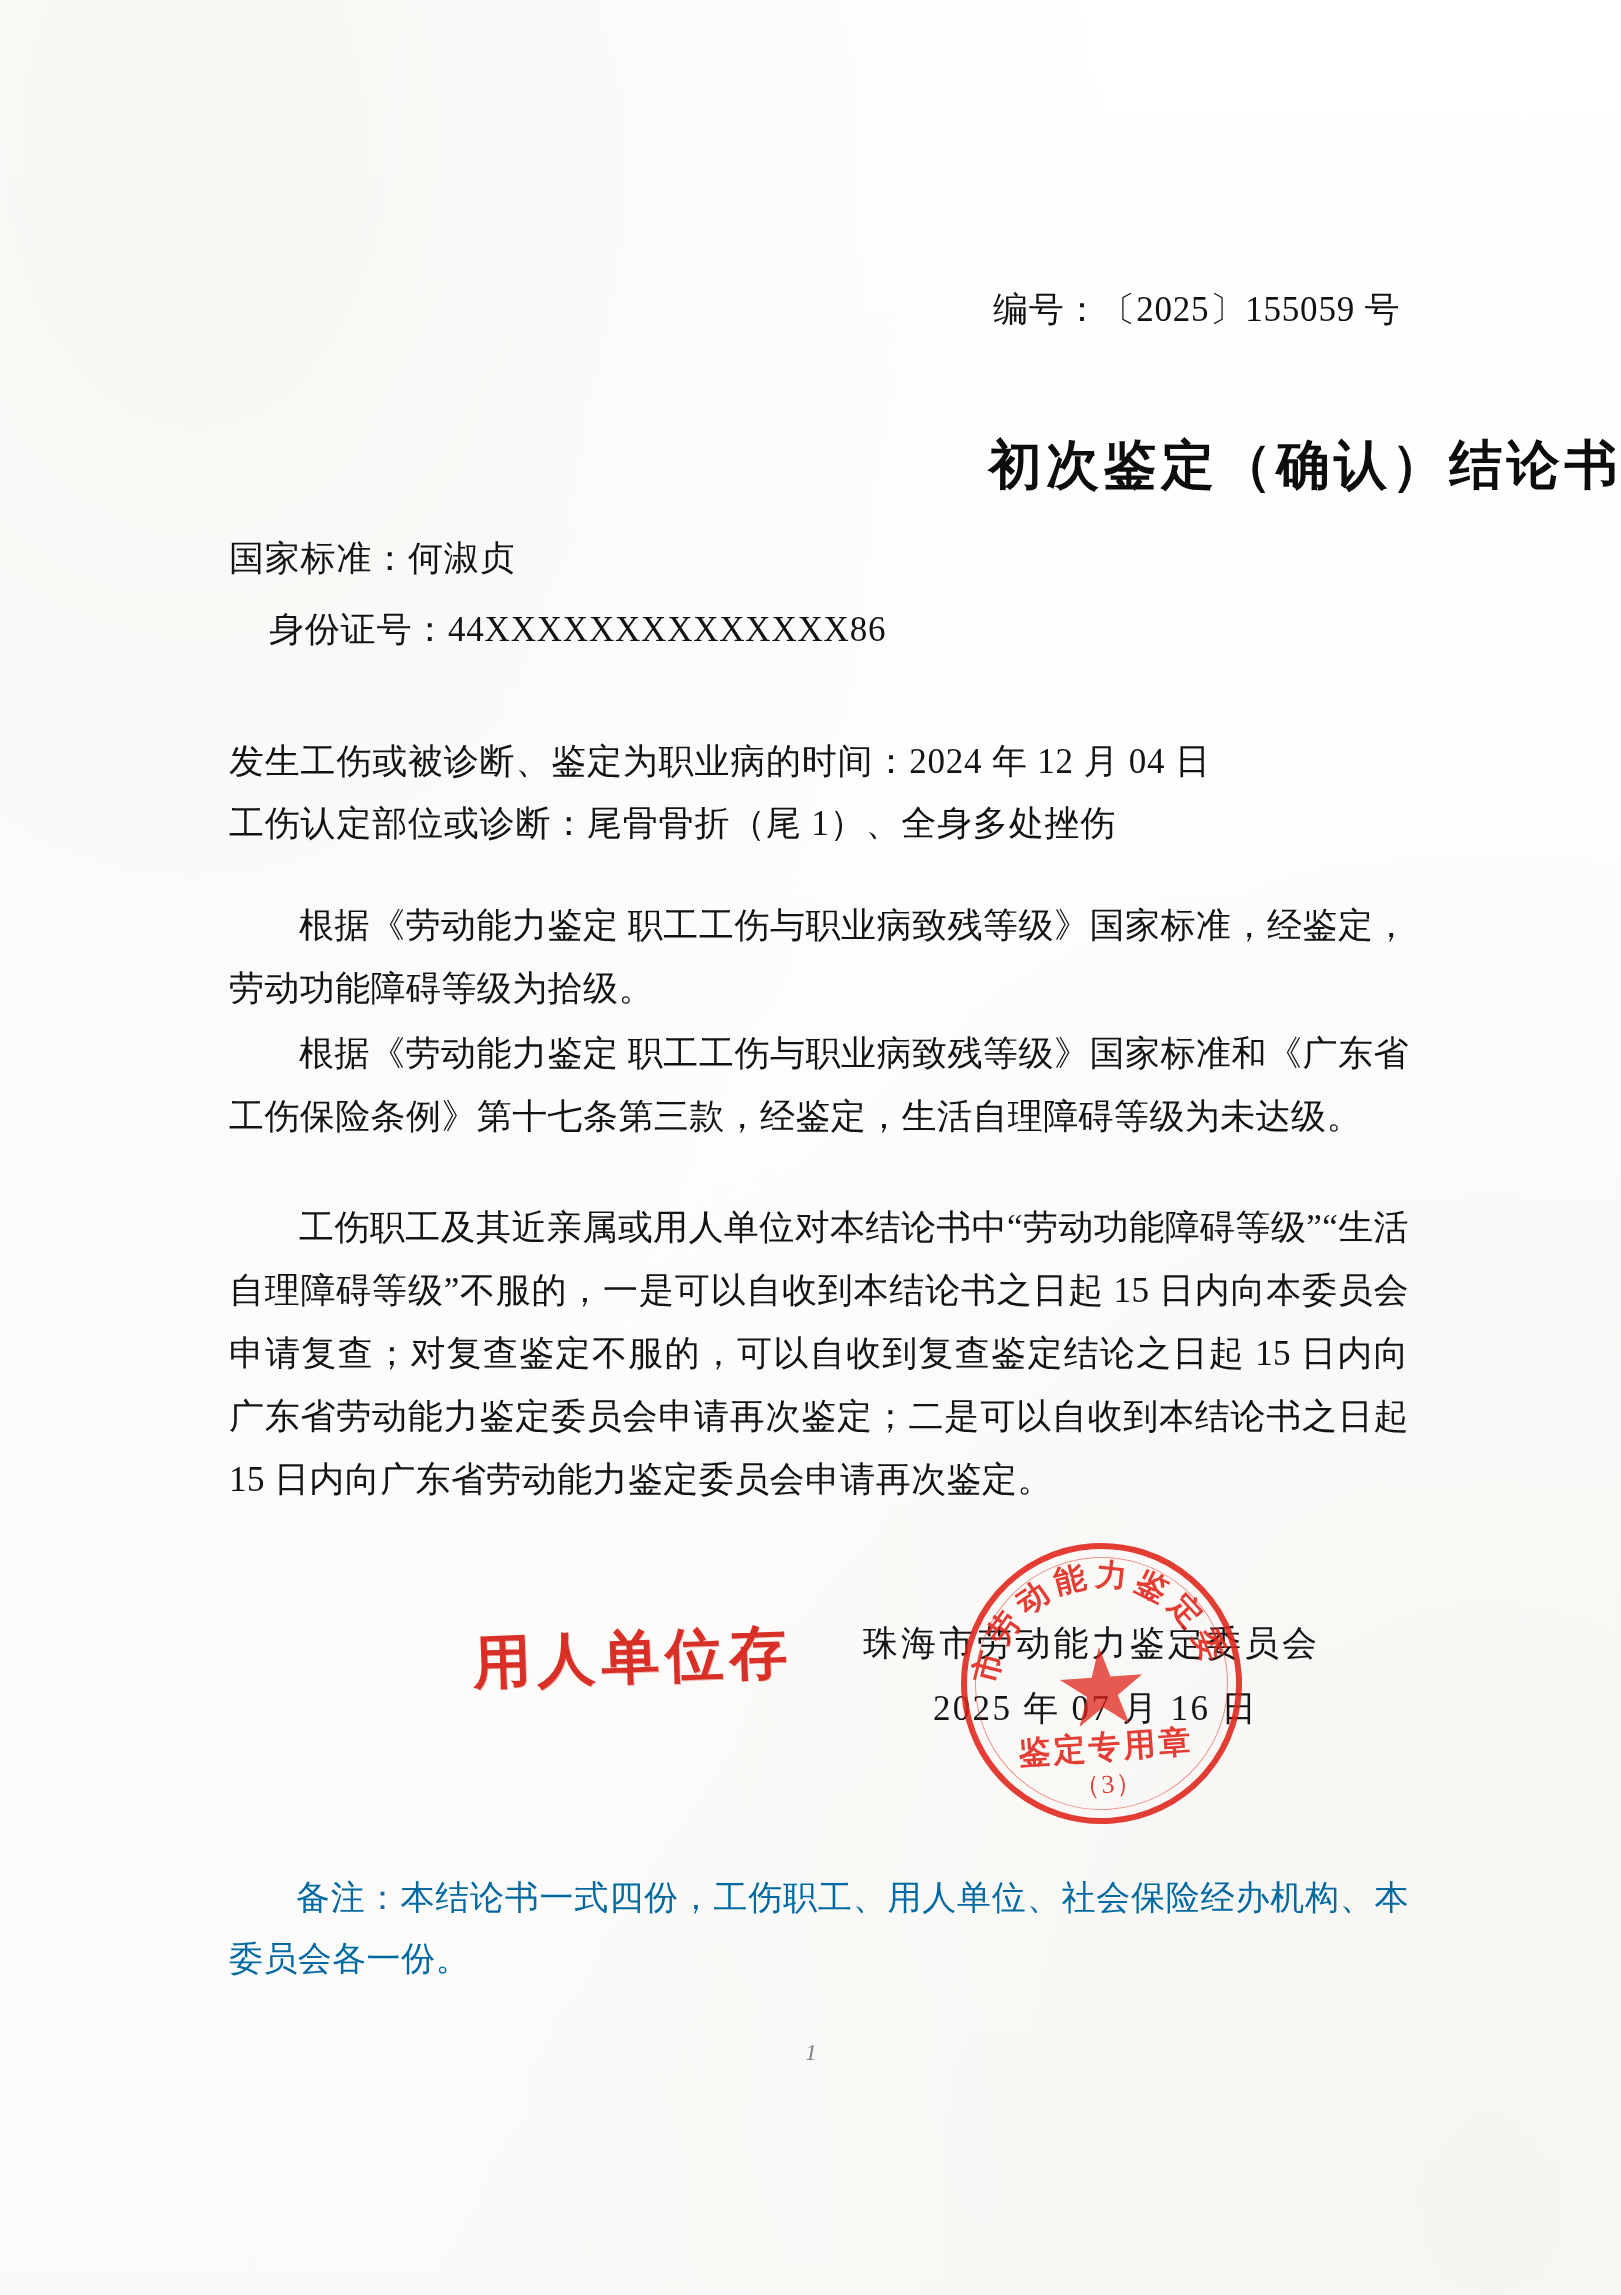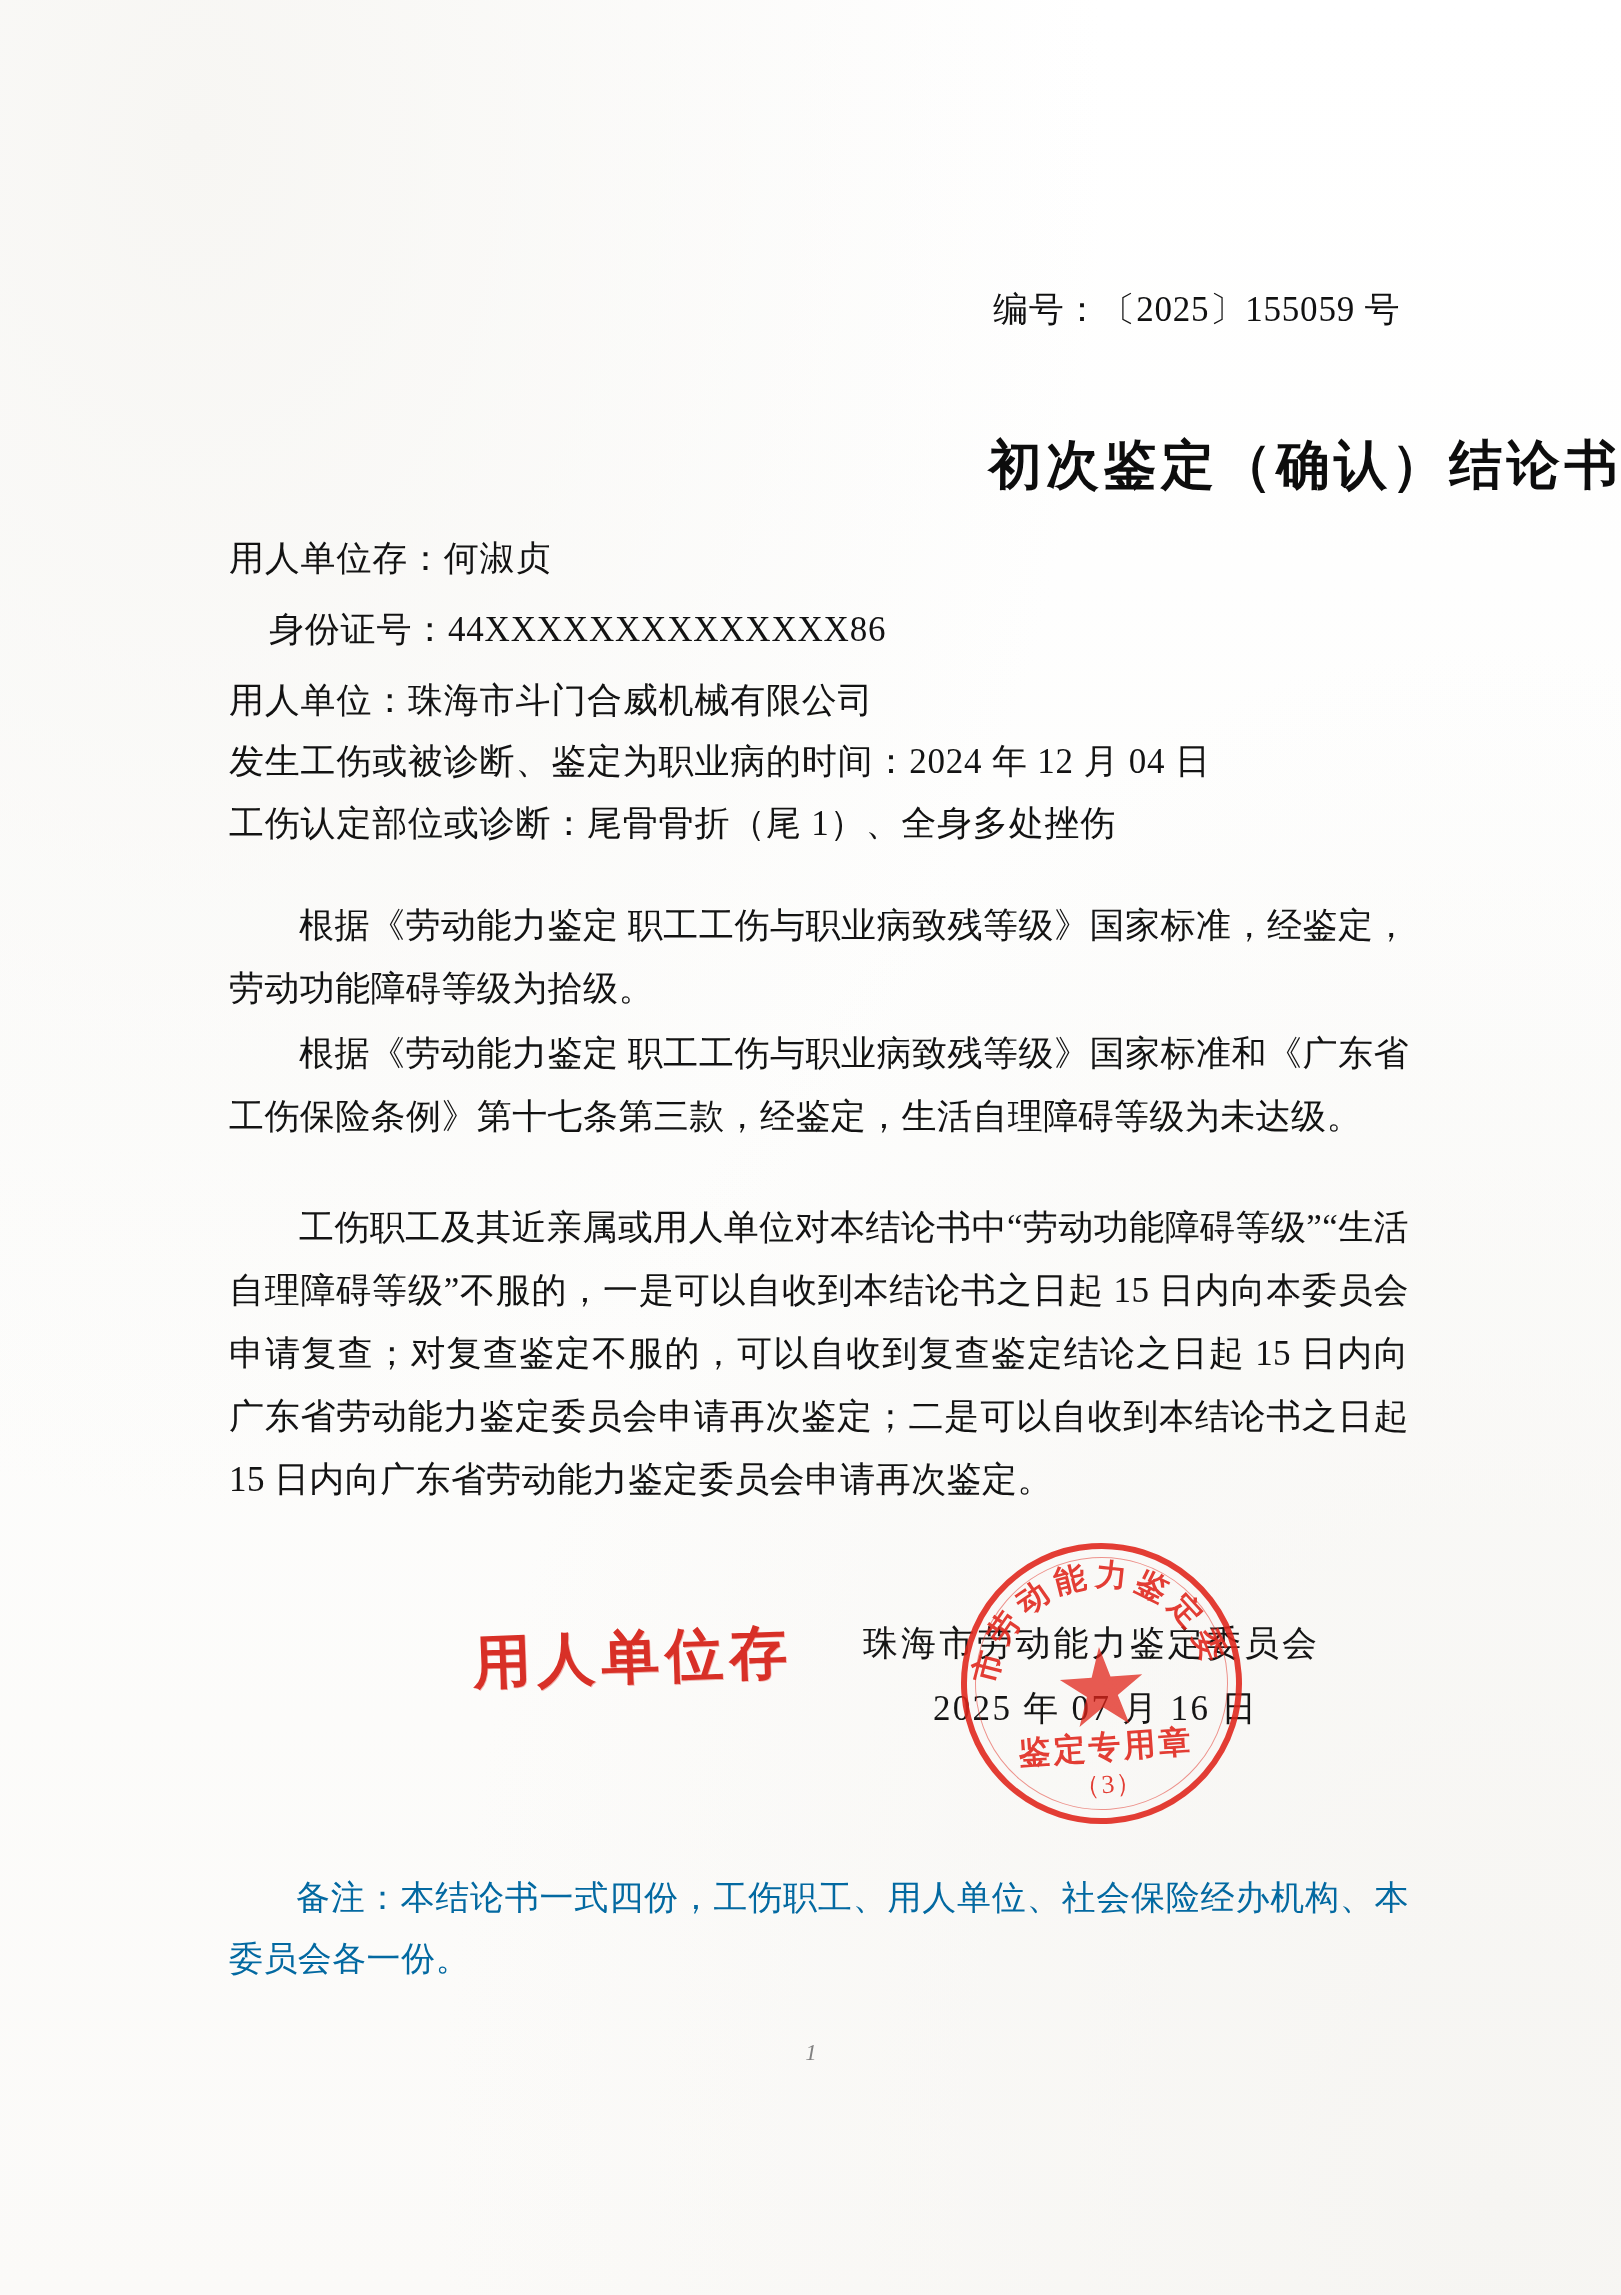--- a/index.html
+++ b/index.html
@@ -214,25 +214,24 @@
 
 <div class="page">
   <div class="scan-tint"></div>
 
   <div class="content">
 
     <div class="doc-number">编号：〔2025〕155059 号</div>
 
     <h1 class="doc-title">初次鉴定（确认）结论书</h1>
 
-    <div class="field-line f1">用人单位存：何淑贞</div>
+    <div class="field-line f1">国家标准：何淑贞</div>
 
     <div class="field-line f2">身份证号：44XXXXXXXXXXXXXX86</div>
 
-    <div class="field-line f3">用人单位：珠海市斗门合威机械有限公司</div>
 
     <div class="field-line f4">发生工伤或被诊断、鉴定为职业病的时间：2024 年 12 月 04 日</div>
 
     <div class="field-line f5">工伤认定部位或诊断：尾骨骨折（尾 1）、全身多处挫伤</div>
 
     <p class="para p1">根据《劳动能力鉴定 职工工伤与职业病致残等级》国家标准，经鉴定，劳动功能障碍等级为拾级。</p>
 
     <p class="para p2">根据《劳动能力鉴定 职工工伤与职业病致残等级》国家标准和《广东省工伤保险条例》第十七条第三款，经鉴定，生活自理障碍等级为未达级。</p>
 
     <p class="para p3">工伤职工及其近亲属或用人单位对本结论书中“劳动功能障碍等级”“生活自理障碍等级”不服的，一是可以自收到本结论书之日起 15 日内向本委员会申请复查；对复查鉴定不服的，可以自收到复查鉴定结论之日起 15 日内向广东省劳动能力鉴定委员会申请再次鉴定；二是可以自收到本结论书之日起 15 日内向广东省劳动能力鉴定委员会申请再次鉴定。</p>

